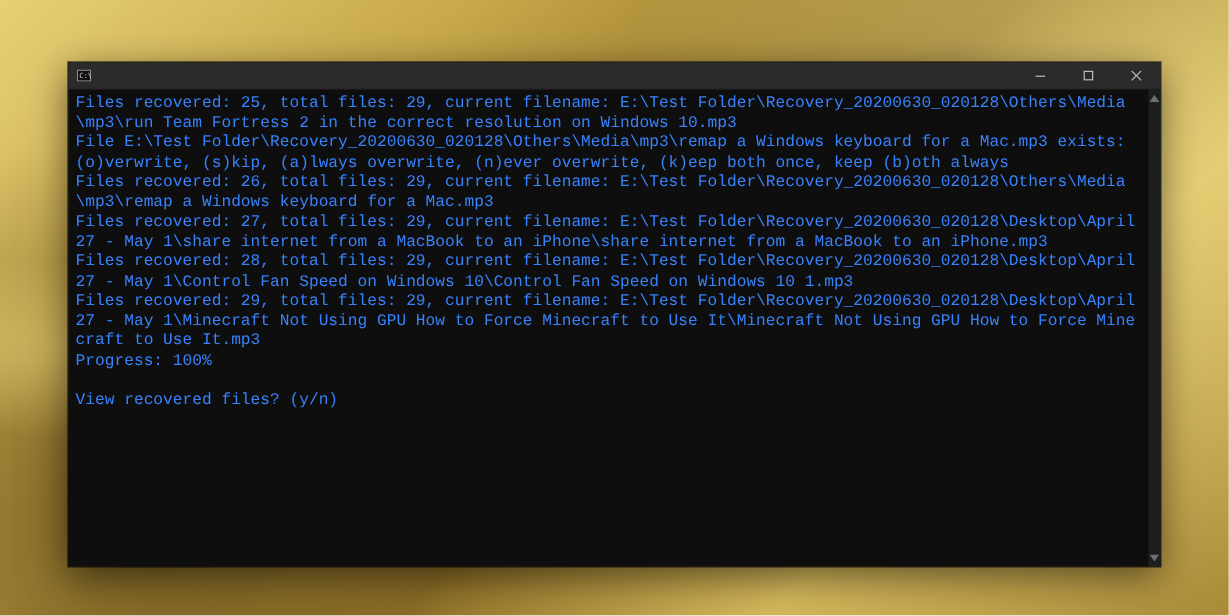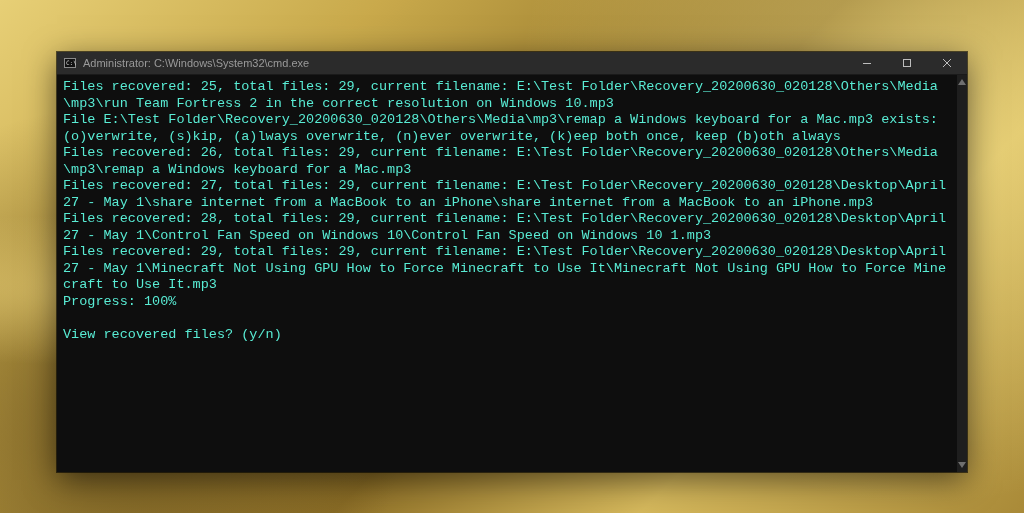--- a/index.html
+++ b/index.html
@@ -80,21 +80,21 @@
 
   .terminal-wrap {
     position: relative;
     flex: 1 1 auto;
     display: flex;
     min-height: 0;
   }
   .terminal {
     flex: 1 1 auto;
     padding: 4px 6px 6px 6px;
-    color: #5eead4;
+    color: #3b82f6;
     font-size: 13.5px;
     line-height: 16.5px;
     white-space: pre-wrap;
     word-break: break-all;
     overflow: hidden;
   }
   .scrollbar {
     width: 14px;
     background: #1e1e1e;
     display: flex;
@@ -124,21 +124,20 @@
 <div class="desktop">
   <div class="window">
 
     <div class="titlebar">
       <span class="app-icon">
         <svg width="12" height="10" viewBox="0 0 12 10">
           <rect x="0.5" y="0.5" width="11" height="9" fill="#111" stroke="#8a8a8a" stroke-width="1"></rect>
           <text x="2" y="7" font-size="6" fill="#cfcfcf" font-family="Consolas,monospace">C:\</text>
         </svg>
       </span>
-      <span class="title-text">Administrator: C:\Windows\System32\cmd.exe</span>
       <span class="spacer"></span>
       <div class="win-controls">
         <div class="win-btn">
           <svg width="10" height="10" viewBox="0 0 10 10">
               <rect x="1" y="5" width="8" height="1" fill="currentColor"></rect>
             </svg>
         </div>
         <div class="win-btn">
           <svg width="10" height="10" viewBox="0 0 10 10">
               <rect x="1.5" y="1.5" width="7" height="7" fill="none" stroke="currentColor" stroke-width="1"></rect>

